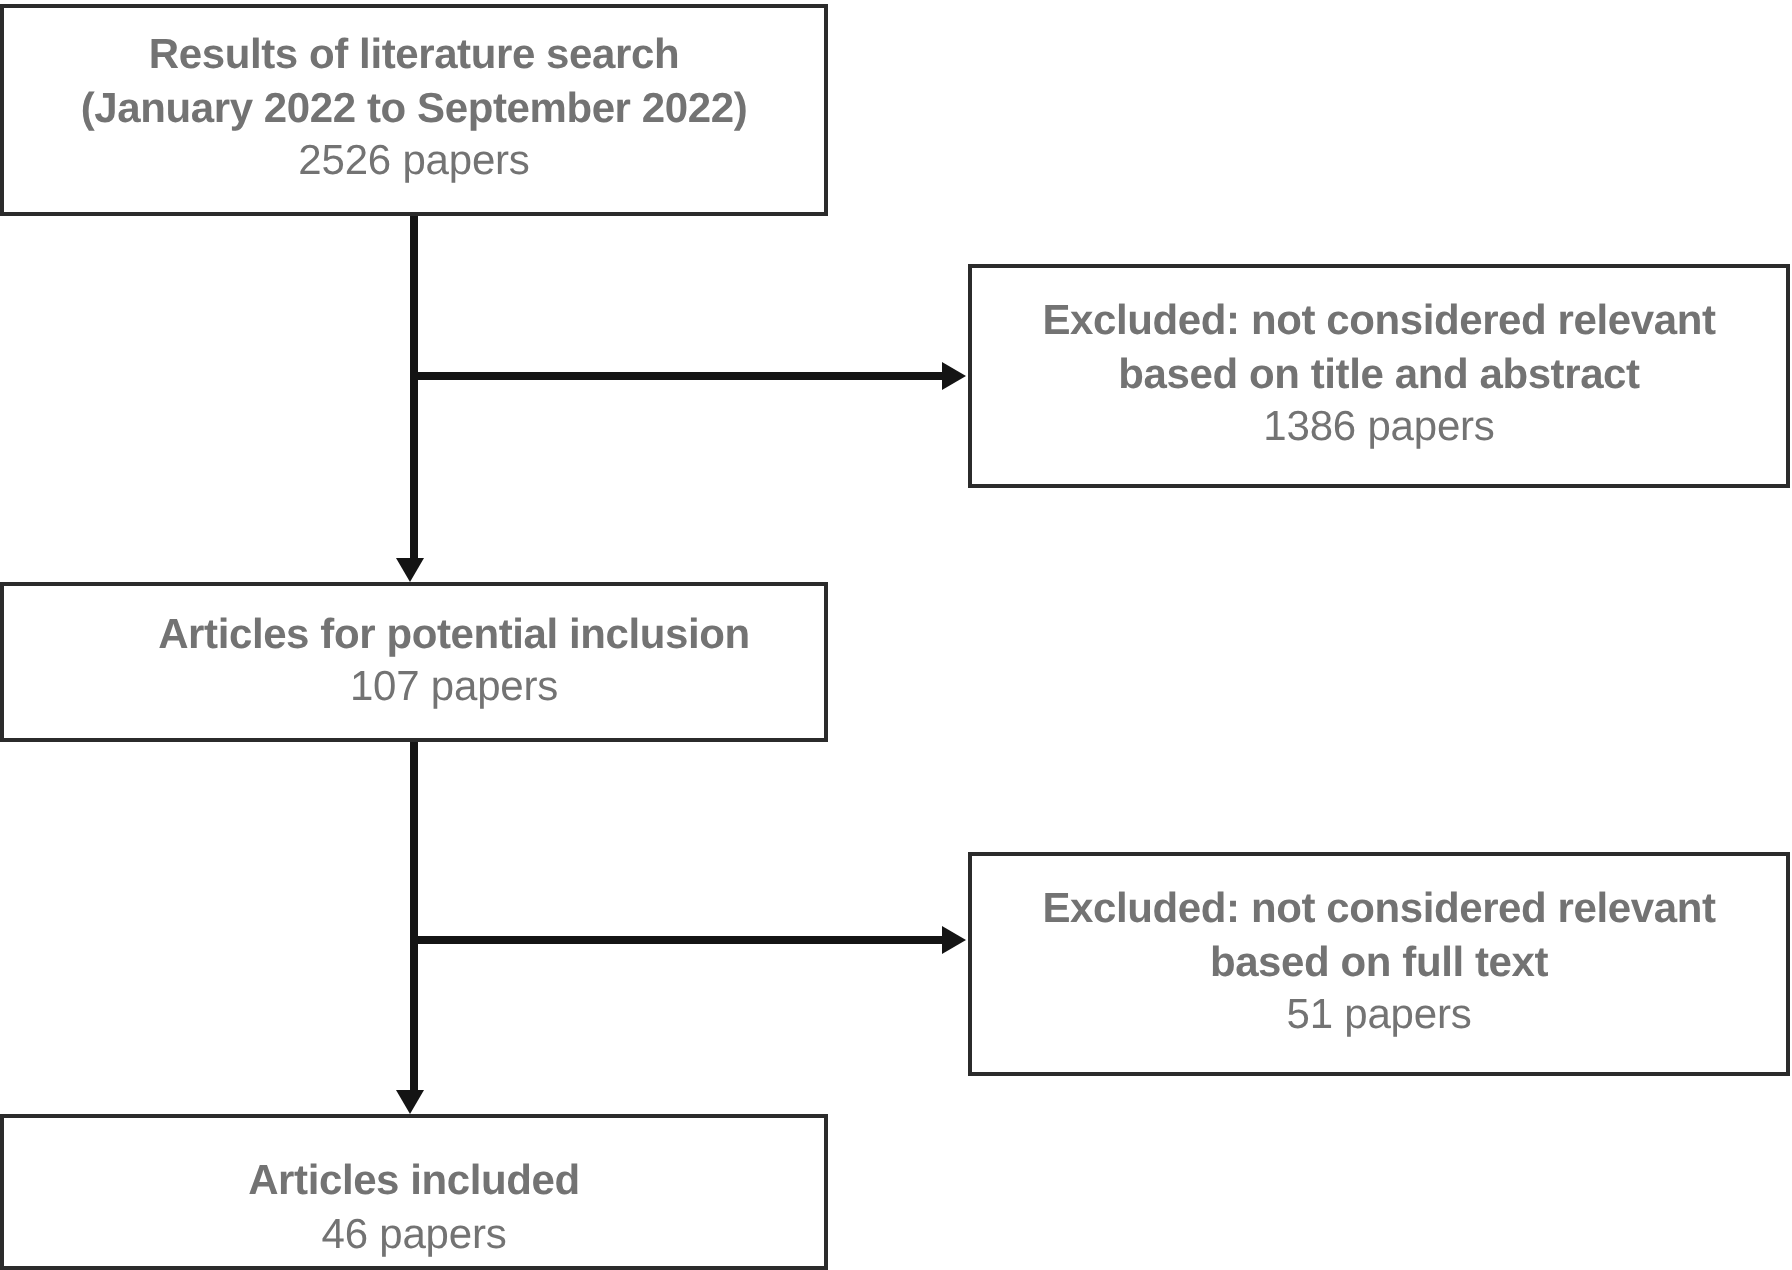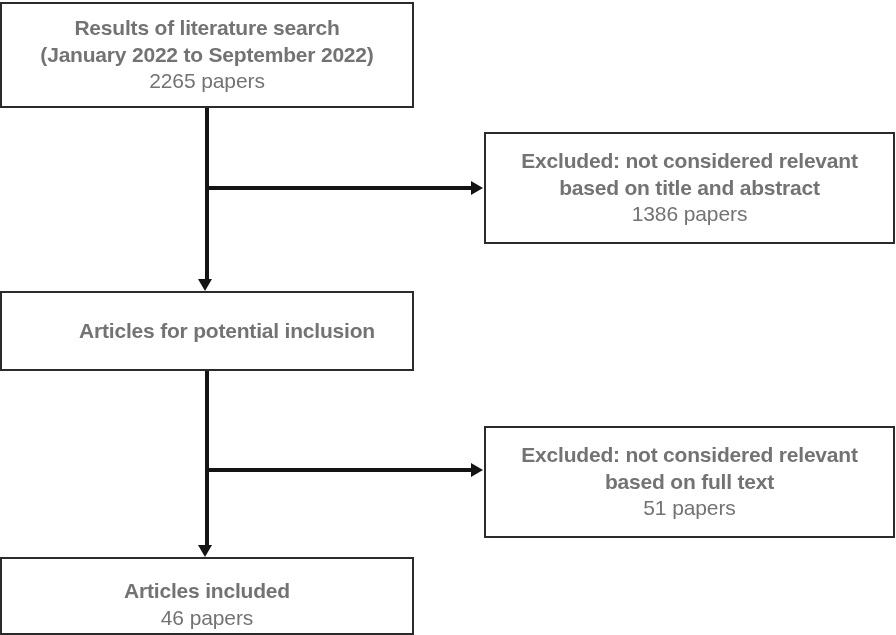--- a/index.html
+++ b/index.html
@@ -101,31 +101,32 @@
   #conn4-head{ left: 471px; top: 463px; }
 </style>
 </head>
 <body>
 
 <div id="flow-canvas">
 
   <div class="node" id="node-search">
     <div class="hdr">Results of literature search</div>
     <div class="hdr">(January 2022 to September 2022)</div>
-    <div class="cnt">2265 papers</div>
+    <div class="cnt">2526 papers</div>
   </div>
 
   <div class="node" id="node-excluded-title">
     <div class="hdr">Excluded: not considered relevant</div>
     <div class="hdr">based on title and abstract</div>
     <div class="cnt">1386 papers</div>
   </div>
 
   <div class="node" id="node-potential">
     <div class="hdr">Articles for potential inclusion</div>
+    <div class="cnt">107 papers</div>
   </div>
 
   <div class="node" id="node-excluded-full">
     <div class="hdr">Excluded: not considered relevant</div>
     <div class="hdr">based on full text</div>
     <div class="cnt">51 papers</div>
   </div>
 
   <div class="node" id="node-included">
     <div class="hdr">Articles included</div>

